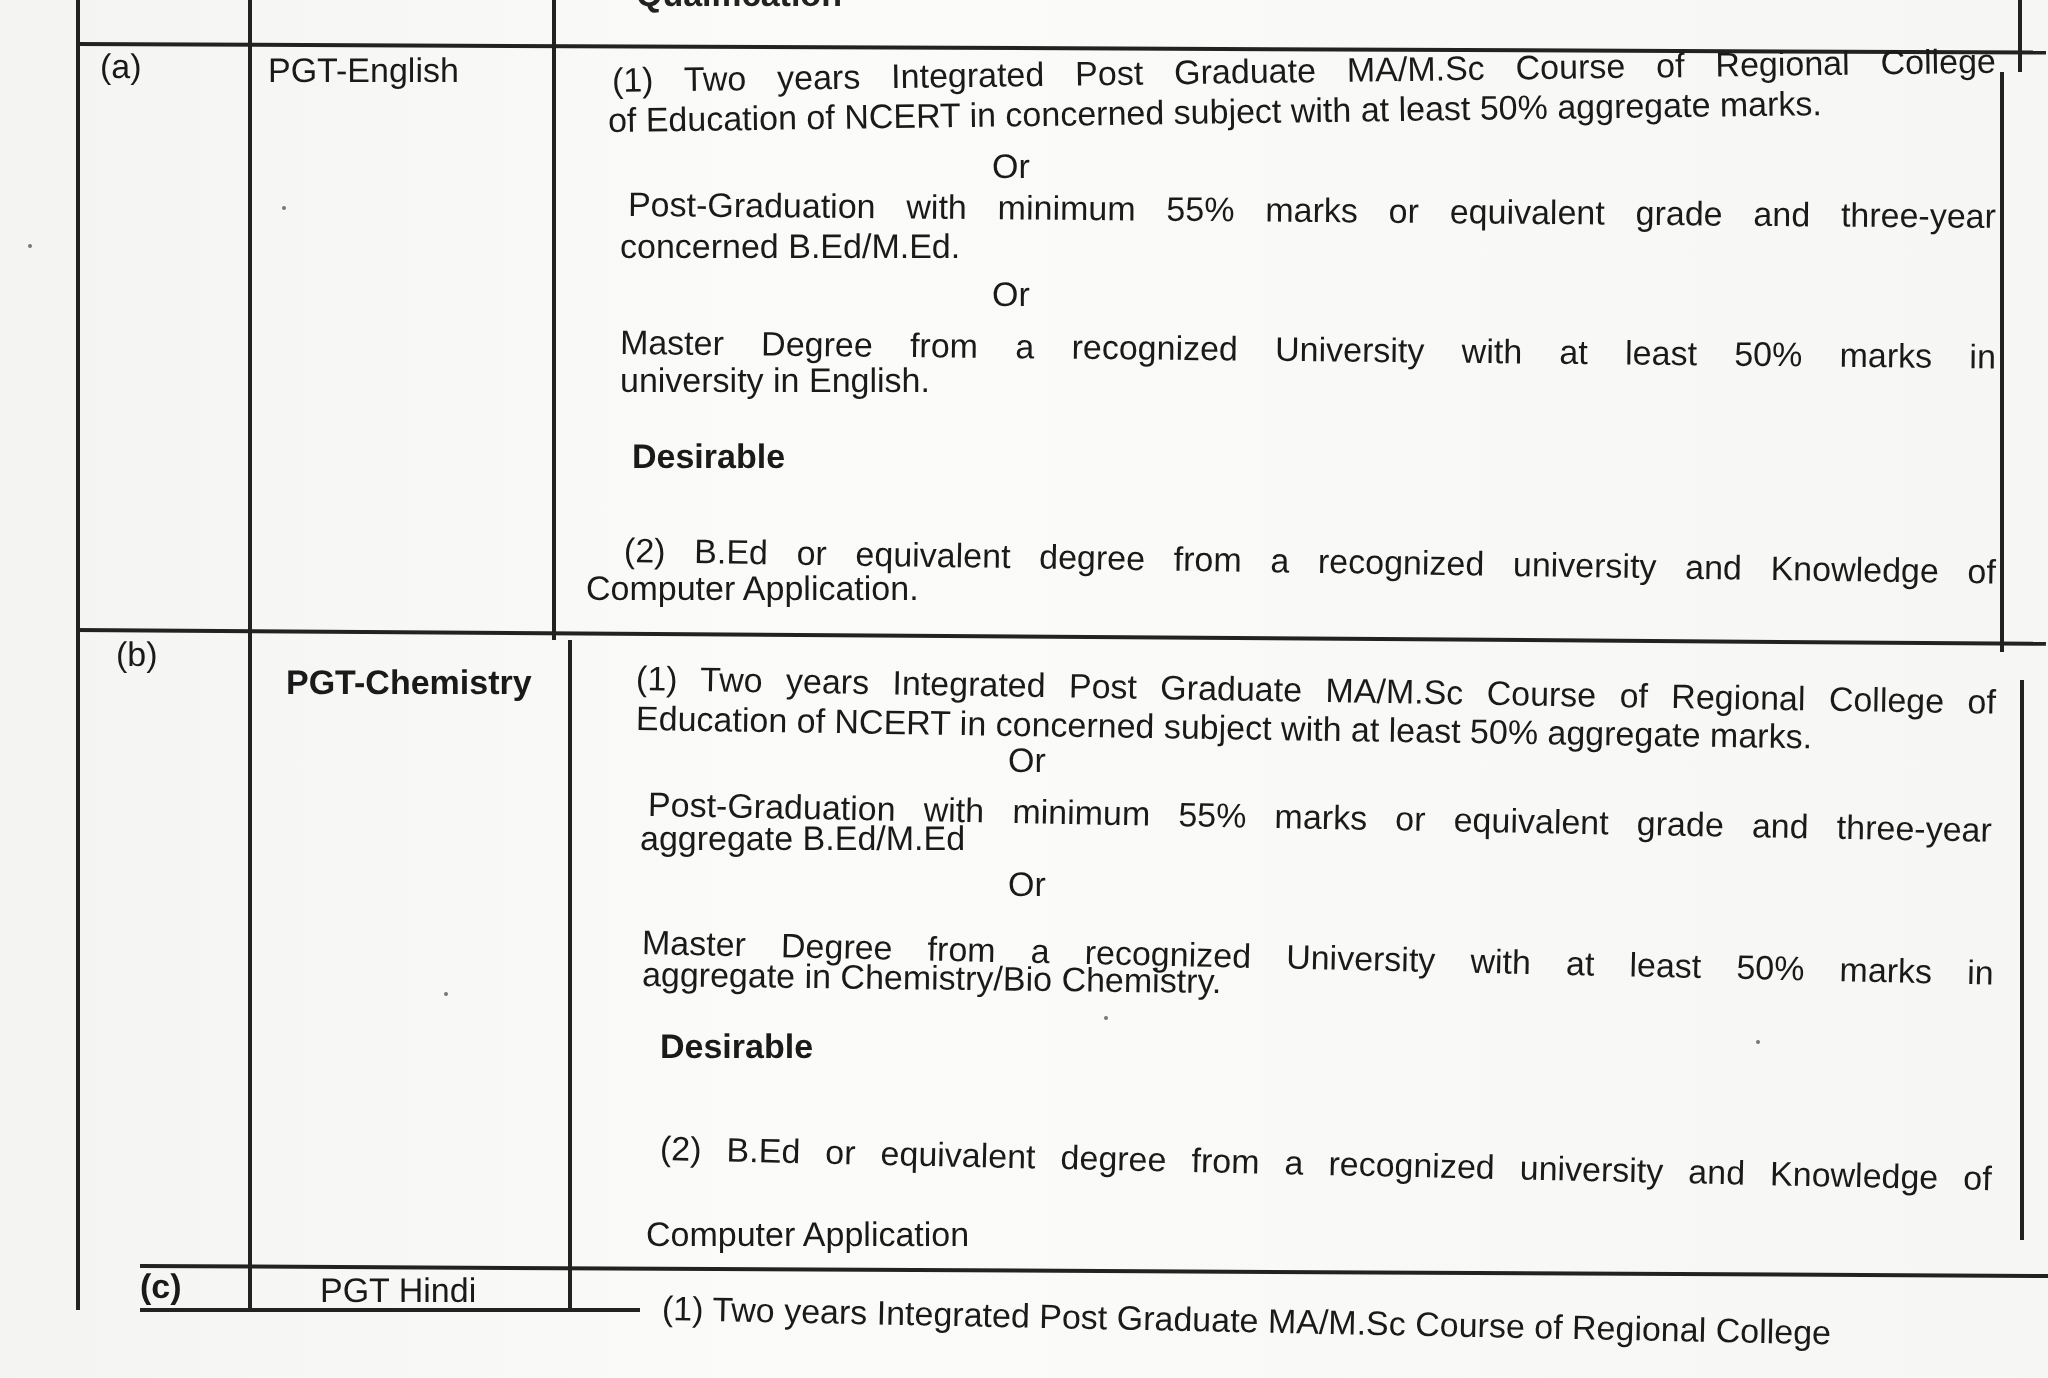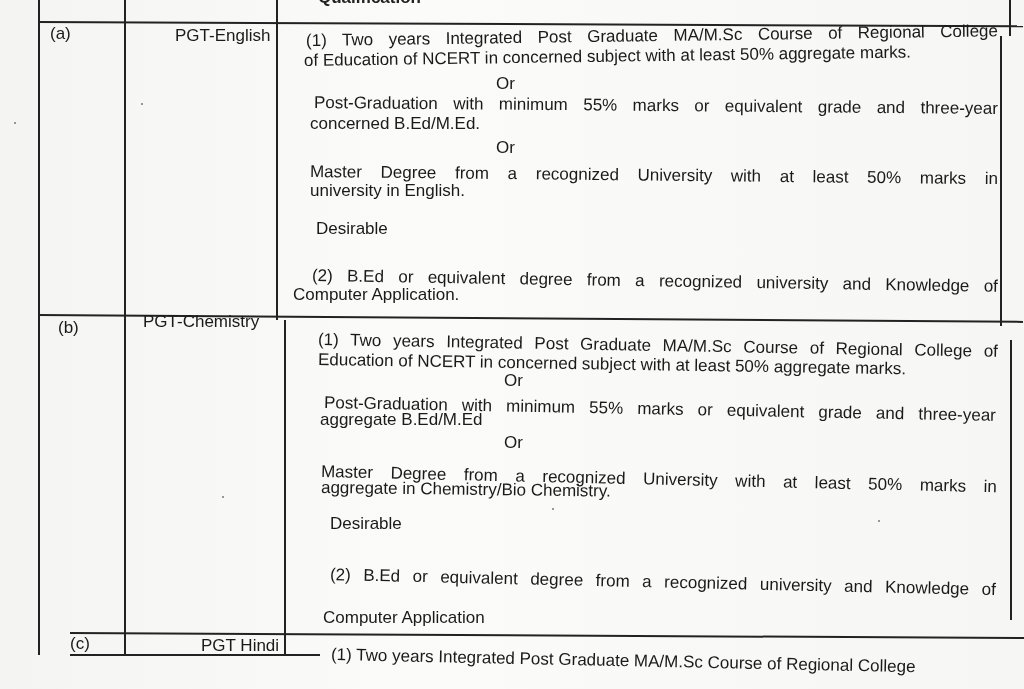--- a/index.html
+++ b/index.html
@@ -10,21 +10,21 @@
     color:#1a1a1a;
   }
   .page {
     position:absolute; left:0; top:0; width:1024px; height:689px;
     background:linear-gradient(90deg,#f4f4f2 0%,#fbfbfa 40%,#f6f6f4 100%);
   }
   .vline { position:absolute; width:1.5px; background:#222; }
   .hline { position:absolute; height:1.5px; background:#222; transform-origin:left center; }
   .txt { position:absolute; font-size:17px; line-height:20px; white-space:nowrap; transform-origin:left center; }
   .justify { white-space:normal; text-align:justify; text-align-last:justify; }
-  .bold { font-weight:normal; }
+  .bold { font-weight:bold; }
   .header-cut { position:absolute; left:318px; top:-12px; font-size:17px; font-weight:bold; color:#222; }
   .speck { position:absolute; width:2px; height:2px; background:#777; border-radius:50%; }
 </style>
 </head>
 <body>
 
 <div class="page">
 
   <div class="header-cut">Qualification</div>
 
@@ -36,63 +36,63 @@
   <div class="vline" style="left:1000px; top:36px; height:290px;"></div>
   <div class="vline" style="left:1010px; top:340px; height:280px;"></div>
 
   <div class="hline" style="left:38px; top:21px; width:985px; transform:rotate(0.25deg);"></div>
   <div class="hline" style="left:38px; top:314px; width:985px; transform:rotate(0.4deg);"></div>
   <div class="hline" style="left:70px; top:632px; width:955px; transform:rotate(0.3deg);"></div>
   <div class="hline" style="left:70px; top:654px; width:250px;"></div>
 
   <div>
     <div class="txt" style="left:50px; top:24px;">(a)</div>
-    <div class="txt" style="left:134px; top:26px;margin-left:41px;">PGT-English</div>
+    <div class="txt" style="left:134px; top:26px;">PGT-English</div>
 
     <div>
       <div class="txt justify" style="left:306px; top:31px; width:692px; transform:rotate(-0.8deg);">(1)   Two years Integrated Post Graduate MA/M.Sc Course of Regional College</div>
       <div class="txt" style="left:304px; top:51px; transform:rotate(-0.8deg);">of Education of NCERT in concerned subject with at least 50% aggregate marks.</div>
       <div class="txt" style="left:496px; top:74px;">Or</div>
       <div class="txt justify" style="left:314px; top:93px; width:684px; transform:rotate(0.5deg);">Post-Graduation with minimum 55% marks or equivalent grade and three-year</div>
       <div class="txt" style="left:310px; top:114px;">concerned B.Ed/M.Ed.</div>
       <div class="txt" style="left:496px; top:138px;">Or</div>
       <div class="txt justify" style="left:310px; top:162px; width:688px; transform:rotate(0.6deg);">Master Degree from a recognized University with at least 50% marks in</div>
       <div class="txt" style="left:310px; top:181px;">university in English.</div>
 
       <div class="txt bold" style="left:316px; top:219px;">Desirable</div>
 
       <div class="txt justify" style="left:312px; top:266px; width:686px; transform:rotate(0.9deg);">(2)  B.Ed or equivalent degree from a recognized university and Knowledge of</div>
       <div class="txt" style="left:293px; top:285px;">Computer Application.</div>
     </div>
   </div>
 
   <div>
     <div class="txt" style="left:58px; top:318px;">(b)</div>
-    <div class="txt" style="left:143px; top:312px;">PGT-Chemistry</div>
+    <div class="txt" style="left:143px; top:332px;font-weight:bold;">PGT-Chemistry</div>
 
     <div>
       <div class="txt justify" style="left:318px; top:330px; width:680px; transform:rotate(1.0deg);">(1)  Two years Integrated Post Graduate MA/M.Sc Course of Regional College of</div>
       <div class="txt" style="left:318px; top:350px; transform:rotate(0.9deg);">Education of NCERT in concerned subject with at least 50% aggregate marks.</div>
       <div class="txt" style="left:504px; top:371px;">Or</div>
       <div class="txt justify" style="left:324px; top:393px; width:672px; transform:rotate(1.1deg);">Post-Graduation with minimum 55% marks or equivalent grade and three-year</div>
       <div class="txt" style="left:320px; top:410px;">aggregate B.Ed/M.Ed</div>
       <div class="txt" style="left:504px; top:433px;">Or</div>
       <div class="txt justify" style="left:321px; top:462px; width:676px; transform:rotate(1.3deg);">Master Degree from a recognized University with at least 50% marks in</div>
       <div class="txt" style="left:321px; top:478px; transform:rotate(0.7deg);">aggregate in Chemistry/Bio Chemistry.</div>
 
       <div class="txt bold" style="left:330px; top:514px;">Desirable</div>
 
       <div class="txt justify" style="left:330px; top:565px; width:666px; transform:rotate(1.3deg);">(2)  B.Ed or equivalent degree from a recognized university and Knowledge of</div>
       <div class="txt" style="left:323px; top:608px;">Computer Application</div>
     </div>
   </div>
 
   <div>
     <div class="txt bold" style="left:70px; top:634px;">(c)</div>
-    <div class="txt" style="left:160px; top:636px;margin-left:41px;">PGT Hindi</div>
+    <div class="txt" style="left:160px; top:636px;">PGT Hindi</div>
     <div class="txt" style="left:331px; top:645px; width:650px; transform:rotate(1.2deg);">(1)  Two years Integrated Post Graduate MA/M.Sc Course of Regional College</div>
   </div>
 
   <div class="speck" style="left:14px; top:122px;"></div>
   <div class="speck" style="left:141px; top:103px;"></div>
   <div class="speck" style="left:222px; top:496px;"></div>
   <div class="speck" style="left:552px; top:508px;"></div>
   <div class="speck" style="left:878px; top:520px;"></div>
 </div>
 

